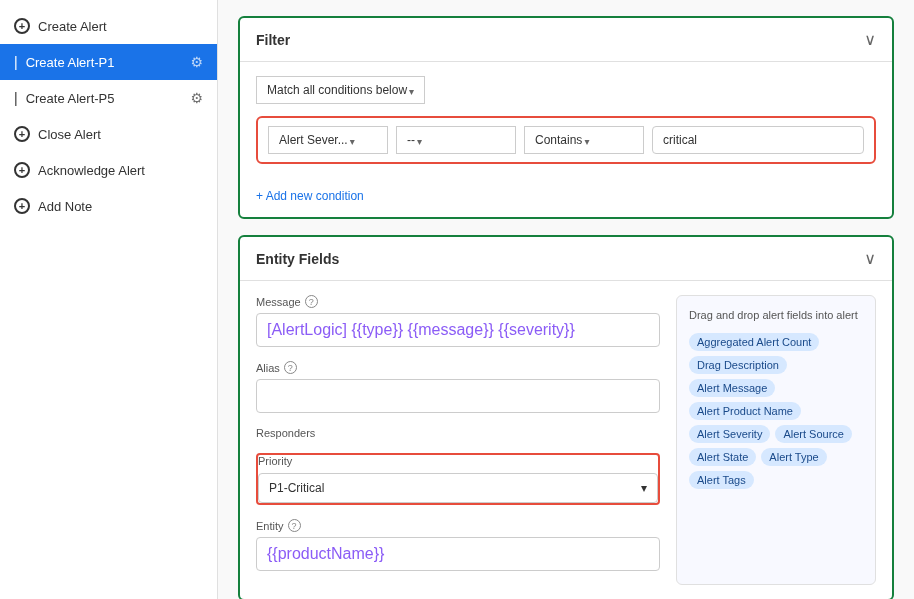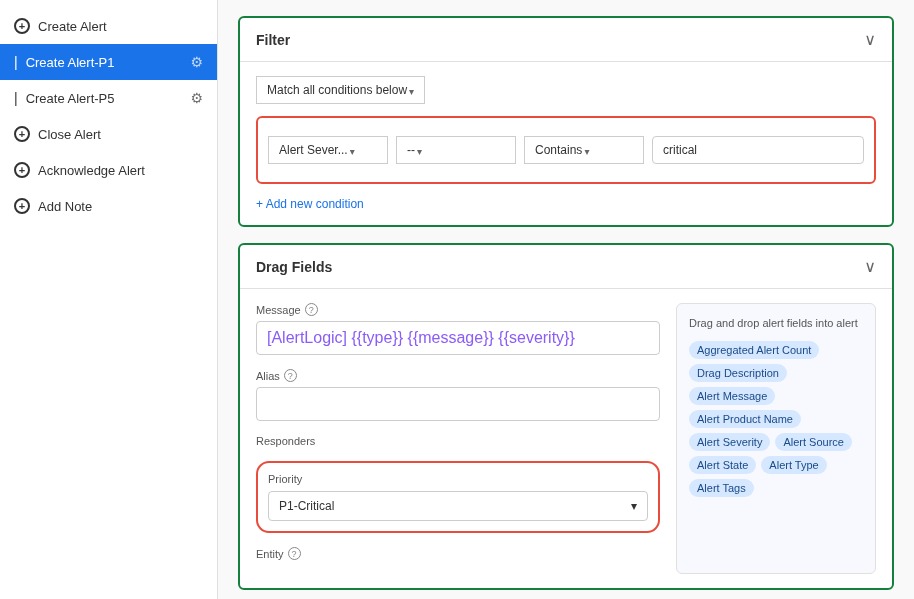--- a/index.html
+++ b/index.html
@@ -91,22 +91,22 @@
       gap: 2px;
     }
     .select-box .chevron { font-size: 10px; color: #666; }
 
     .condition-row {
       display: flex;
       align-items: center;
       gap: 8px;
       border: 2px solid #e74c3c;
       border-radius: 6px;
-      padding: 18px 10px;
-      margin-bottom: 12px;
+      padding: 8px 10px;
+      margin-bottom: 24px;
     }
     .condition-row .select-box { min-width: 120px; }
 
     .add-condition {
       color: #1a73e8;
       font-size: 12px;
       cursor: pointer;
       text-decoration: none;
     }
 
@@ -178,22 +178,21 @@
       border-radius: 4px;
       padding: 7px 10px;
       font-size: 16px;
       color: #8b5cf6;
     }
 
     
     .priority-group {
       margin-bottom: 14px;
       border: 2px solid #e74c3c;
-      border-radius: 13px;
-      padding: 10px;
+      border-radius: 4px;
     }
     .priority-label {
       font-size: 11px;
       color: #555;
       margin-bottom: 6px;
     }
     .priority-select {
       width: 100%;
       border: 1px solid #ccc;
       border-radius: 4px;
@@ -267,21 +266,21 @@
           <span class="chevron">▾</span>
         </div>
         <input class="value-input" type="text" value="critical" style="">
       </div>
       <a class="add-condition">+ Add new condition</a>
     </div>
   </div>
 
   <div class="section-card">
     <div class="section-header">
-      <span class="section-title">Drag Fields</span>
+      <span class="section-title">Entity Fields</span>
       <span class="chevron-icon">∨</span>
     </div>
     <div class="fields-body">
       <div class="fields-left">
 
         <div class="field-group">
           <div class="field-label">
             <span>Message</span>
             <span class="info-icon">?</span>
           </div>
@@ -308,20 +307,21 @@
             <span>P1-Critical</span>
             <span>▾</span>
           </div>
         </div>
 
         <div class="field-group">
           <div class="field-label">
             <span>Entity</span>
             <span class="info-icon">?</span>
           </div>
+          <input class="field-input" type="text" value="{{productName}}" style="">
         </div>
 
       </div>
 
       <div class="fields-right">
         <p class="drag-hint">Drag and drop alert fields into alert</p>
         <div class="tag-group">
           <span class="tag">Aggregated Alert Count</span>
           <span class="tag">Drag Description</span>
           <span class="tag">Alert Message</span>

